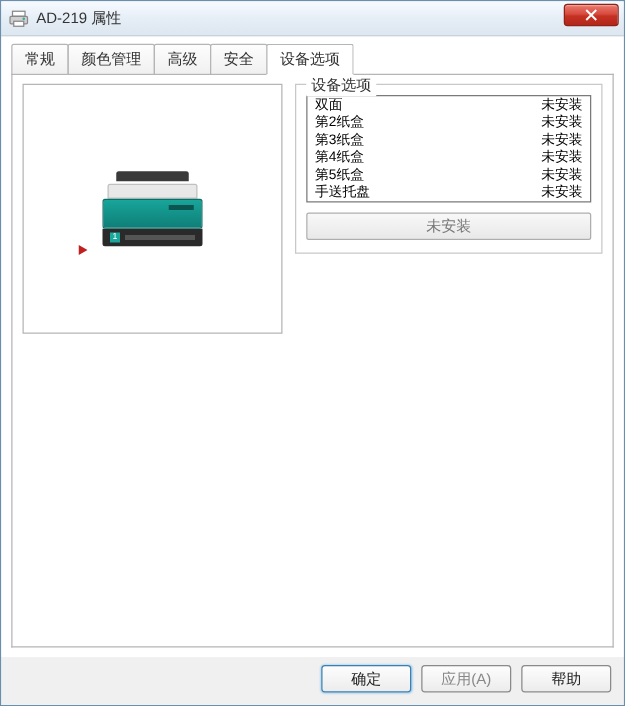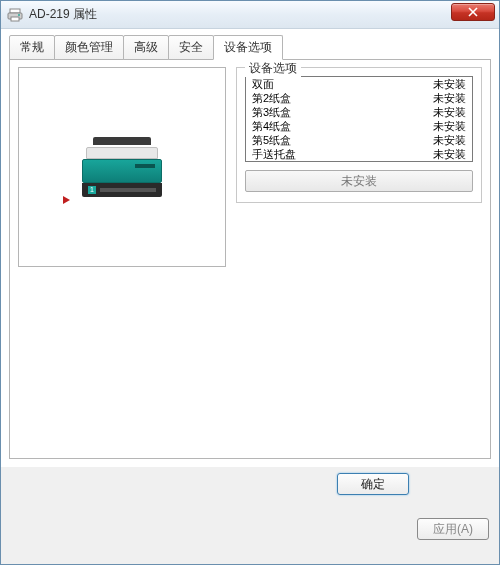--- a/index.html
+++ b/index.html
@@ -155,40 +155,39 @@
   .std-btn {
     flex:1;
     height:22px;
     border:1px solid #adadad;
     background: linear-gradient(to bottom,#f8f8f8,#e8e8e8);
     border-radius:2px;
     color:#777;
     display:flex; align-items:center; justify-content:center;
   }
   .footer {
-    padding: 6px 10px 24px;
+    padding: 6px 10px 10px;
     display:flex; justify-content:flex-end; gap:8px;
     border-top: none;
     background:#f0f0f0;
   }
   .footer .fbtn {
     width: 72px; height:22px;
     border:1px solid #8a8a8a;
     background: linear-gradient(to bottom,#fdfdfd,#ececec);
     border-radius:3px;
     display:flex; align-items:center; justify-content:center;
     color:#222;
   }
   .footer .fbtn.primary {
     border:1px solid #3c7fb1;
     box-shadow: 0 0 2px #6fb7e8;
   }
   .footer .fbtn.disabled {
     color:#888;
-    margin-top:45px;
   }
 </style>
 </head>
 <body>
 
 <div class="window">
 
   <div class="titlebar">
     <span class="app-icon">
       <svg width="16" height="16" viewBox="0 0 16 16">
@@ -276,15 +275,18 @@
     </div>
   </div>
 
   <div class="footer">
     <div class="fbtn primary">
         <span>确定</span>
       </div>
     <div class="fbtn disabled">
         <span>应用(A)</span>
       </div>
+    <div class="fbtn">
+        <span>帮助</span>
+      </div>
   </div>
 
 </div>
 
 </body></html>

